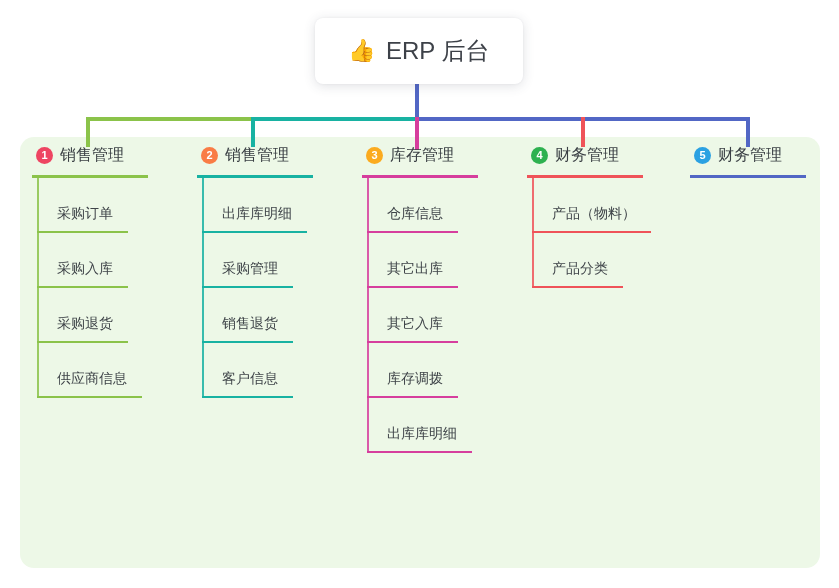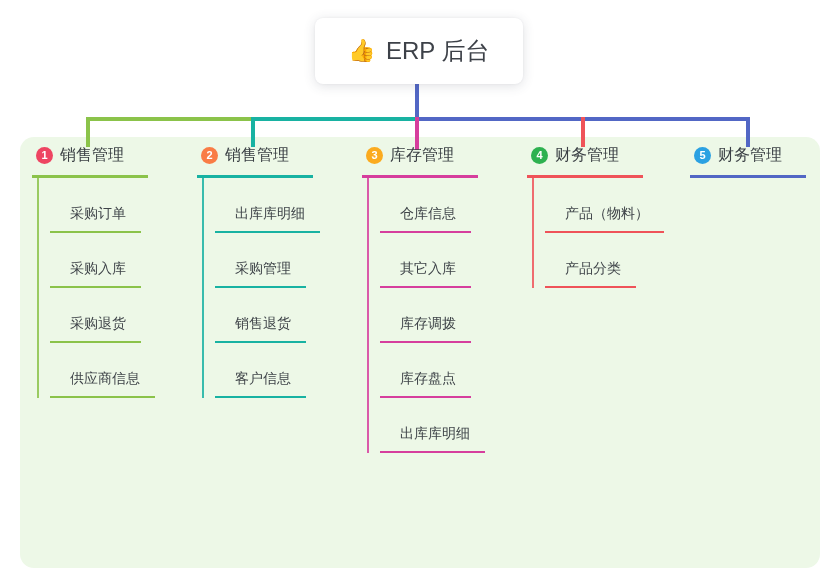--- a/index.html
+++ b/index.html
@@ -57,21 +57,21 @@
     font-size:11px;line-height:17px;text-align:center;font-weight:bold;
   }
   .children{position:relative;}
   .children .spine{
     position:absolute;left:5px;top:-3px;bottom:0;width:2px;
     background:var(--c,#888);opacity:.85;
   }
   .leaf-row{height:55px;display:flex;align-items:flex-end;}
   .leaf-row:first-child{height:50px;}
   .leaf{
-    margin-left:18px;display:inline-block;white-space:nowrap;
+    margin-left:5px;display:inline-block;white-space:nowrap;
     padding:0 15px 8px 20px;
     border-bottom:2px solid var(--c,#888);
     font-size:14px;color:#3f4449;cursor:pointer;
   }
 </style>
 </head>
 <body>
 
 <div class="canvas">
 
@@ -140,27 +140,27 @@
     <div class="branch-header">
       <span class="badge" style="--c: #fbab1f;">3</span>
       <span>库存管理</span>
     </div>
     <div class="children">
       <div class="spine"></div>
       <div class="leaf-row">
           <span class="leaf">仓库信息</span>
         </div>
       <div class="leaf-row">
+          <span class="leaf">其它出库</span>
+        </div>
+      <div class="leaf-row">
           <span class="leaf">其它入库</span>
         </div>
       <div class="leaf-row">
           <span class="leaf">库存调拨</span>
-        </div>
-      <div class="leaf-row">
-          <span class="leaf">库存盘点</span>
         </div>
       <div class="leaf-row">
           <span class="leaf">出库库明细</span>
         </div>
     </div>
   </div>
 
   <div class="branch b4" style="--c: #ef5359;">
     <div class="branch-header">
       <span class="badge" style="--c: #2eb150;">4</span>

